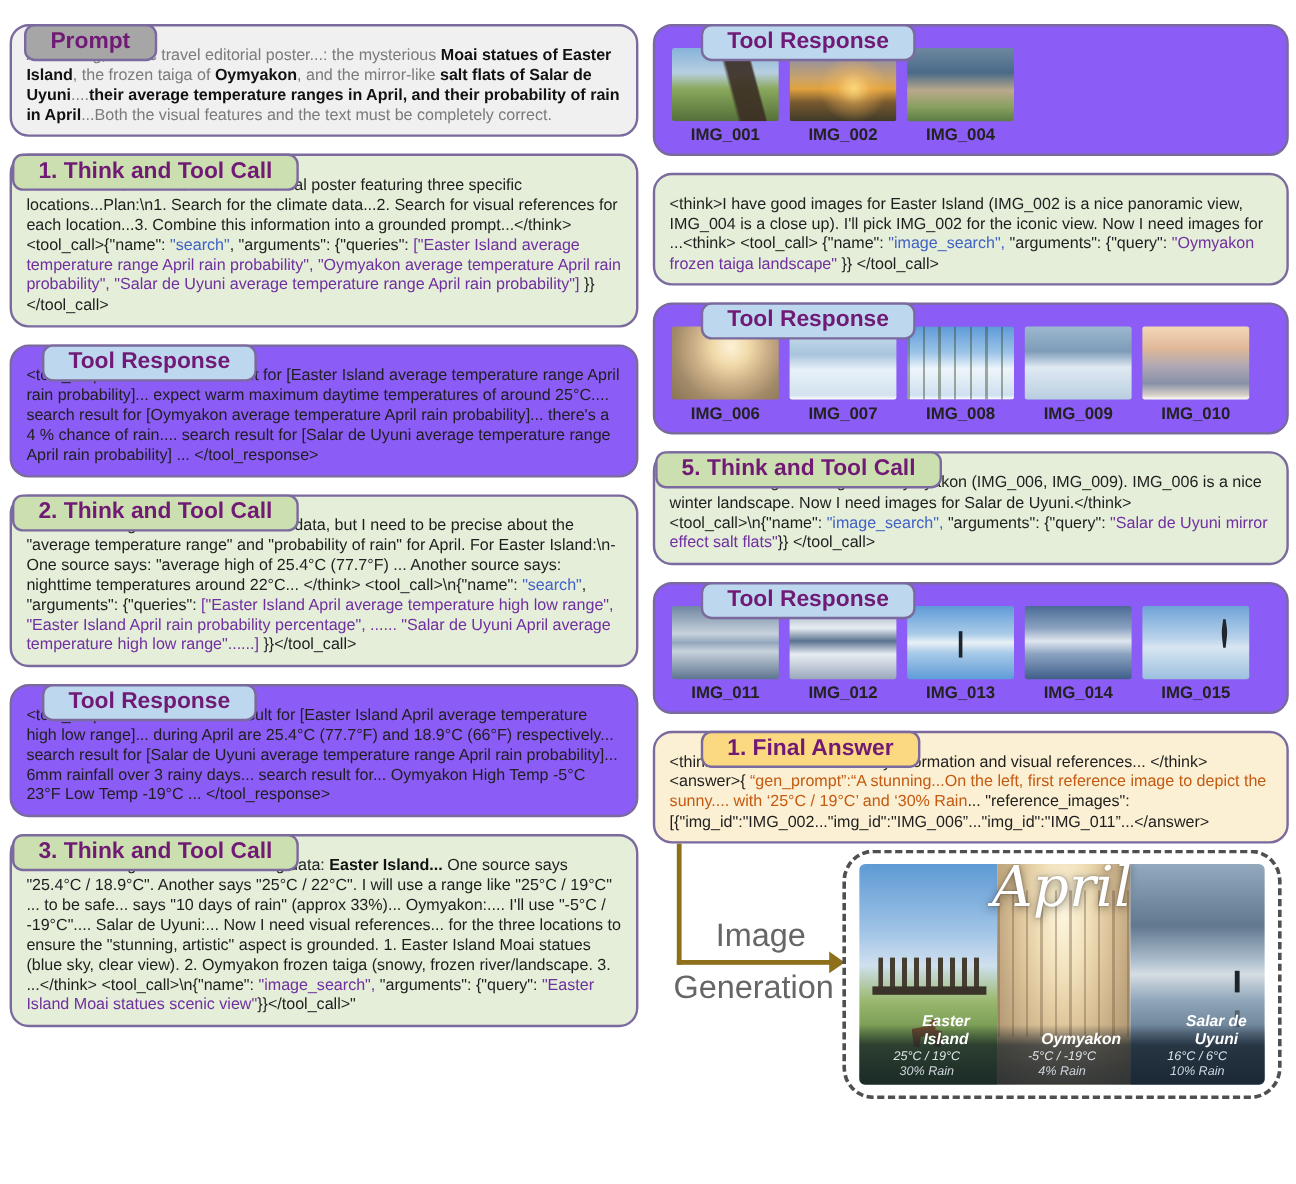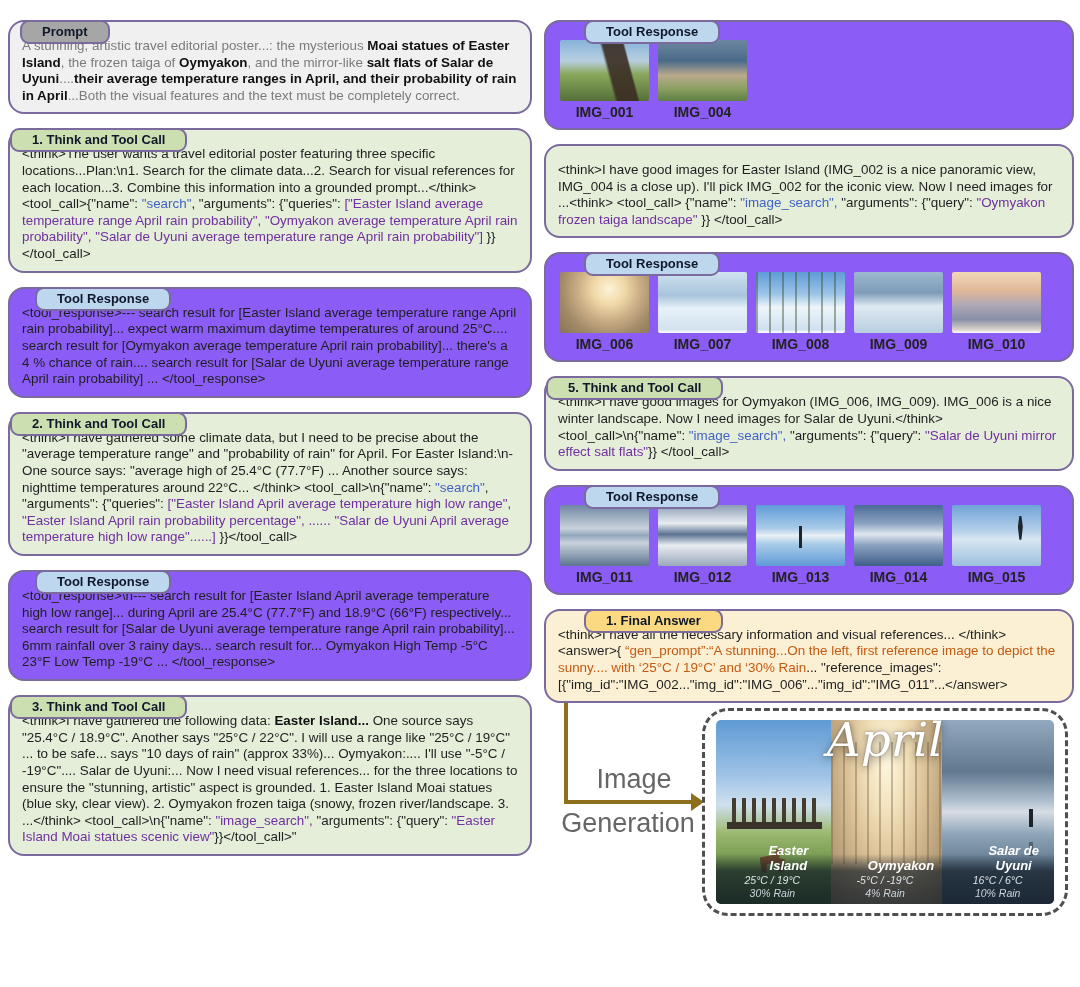--- a/index.html
+++ b/index.html
@@ -9,21 +9,21 @@
 
   .col { position:absolute; top:6px; }
   .col-left  { left:8px;   width:524px; }
   .col-right { left:544px; width:530px; }
 
   
   .box { position:relative; margin-bottom:5px; }
   .tab {
     position:absolute; top:0; z-index:2; display:inline-block;
     padding:2px 20px 3px; border:2.5px solid #7a6a9d; border-radius:9px;
-    font-size:13px; font-weight:600; color:#0f172a; white-space:nowrap;
+    font-size:19px; font-weight:600; color:#701a75; white-space:nowrap;
   }
   .off-a { left:12px; }   
   .off-b { left:2px; }    
   .off-c { left:27px; }   
   .off-d { left:40px; }   
   .bodybox {
     position:relative; z-index:1; margin-top:14px;
     border:2.5px solid #7a6a9d; border-radius:16px;
     padding:16px 12px 8px;
   }
@@ -162,20 +162,24 @@
 
     <section class="box bg-blue">
       <div class="tab off-d">Tool Response</div>
       <div class="bodybox">
         <div class="thumb-row">
             <figure class="thumb-item">
               <div class="thumb thumb-1"></div>
               <figcaption class="thumb-cap">IMG_001</figcaption>
             </figure>
             <figure class="thumb-item">
+              <div class="thumb thumb-2"></div>
+              <figcaption class="thumb-cap">IMG_002</figcaption>
+            </figure>
+            <figure class="thumb-item">
               <div class="thumb thumb-4"></div>
               <figcaption class="thumb-cap">IMG_004</figcaption>
             </figure>
           </div>
       </div>
     </section>
 
     <section class="box bg-green">
       <div class="bodybox">
         <p class="txt"><span class="seg-plain">&lt;think&gt;I have good images for Easter Island (IMG_002 is a nice panoramic view, IMG_004 is a close up). I'll pick IMG_002 for the iconic view. Now I need images for ...&lt;think&gt; &lt;tool_call&gt; {"name": </span><span class="seg-blue">"image_search",</span><span class="seg-plain"> "arguments": {"query": </span><span class="seg-purple">"Oymyakon frozen taiga landscape"</span><span class="seg-plain"> }} &lt;/tool_call&gt;</span></p>

